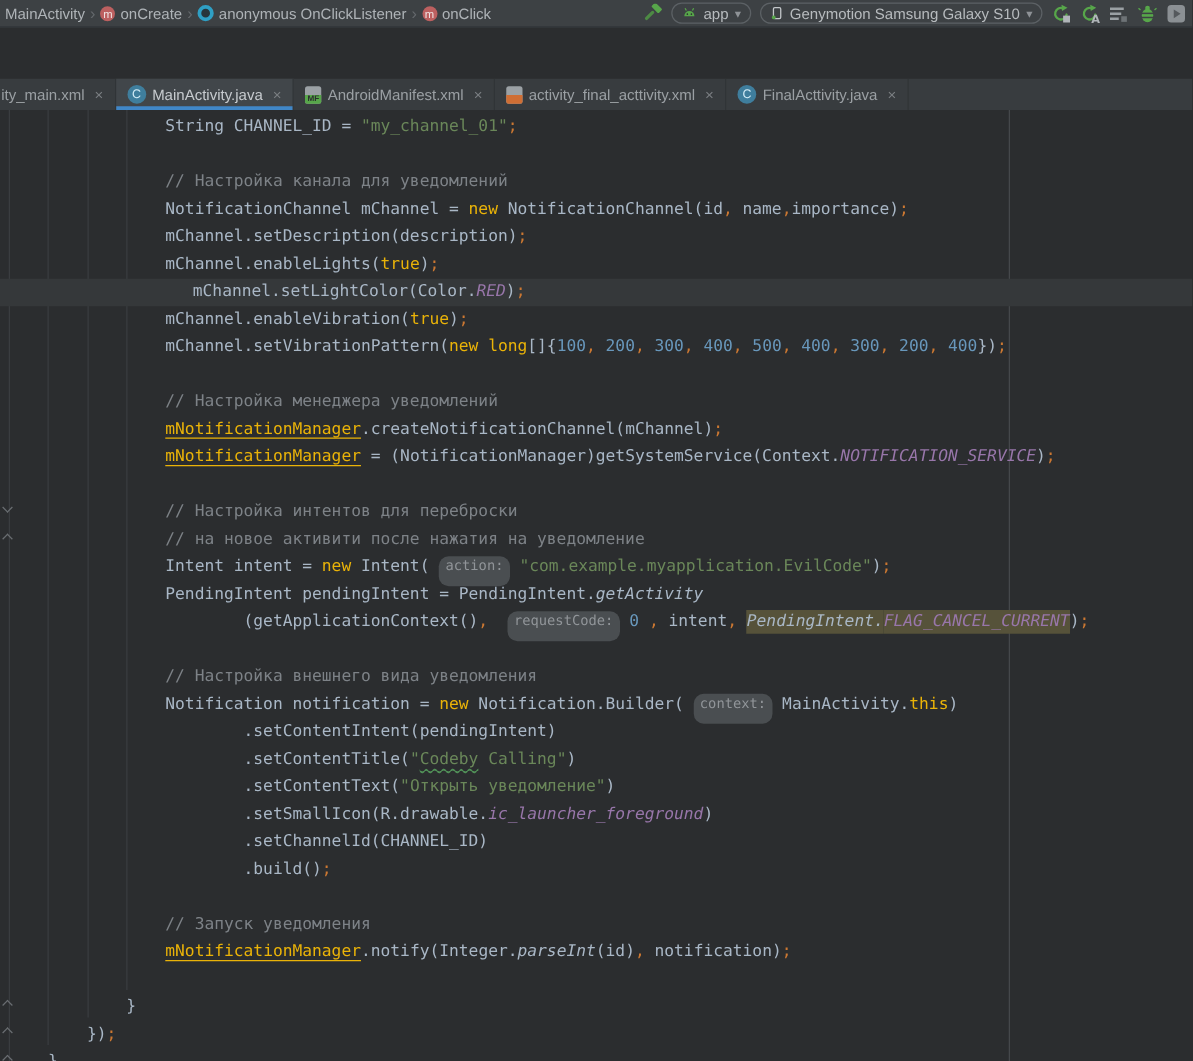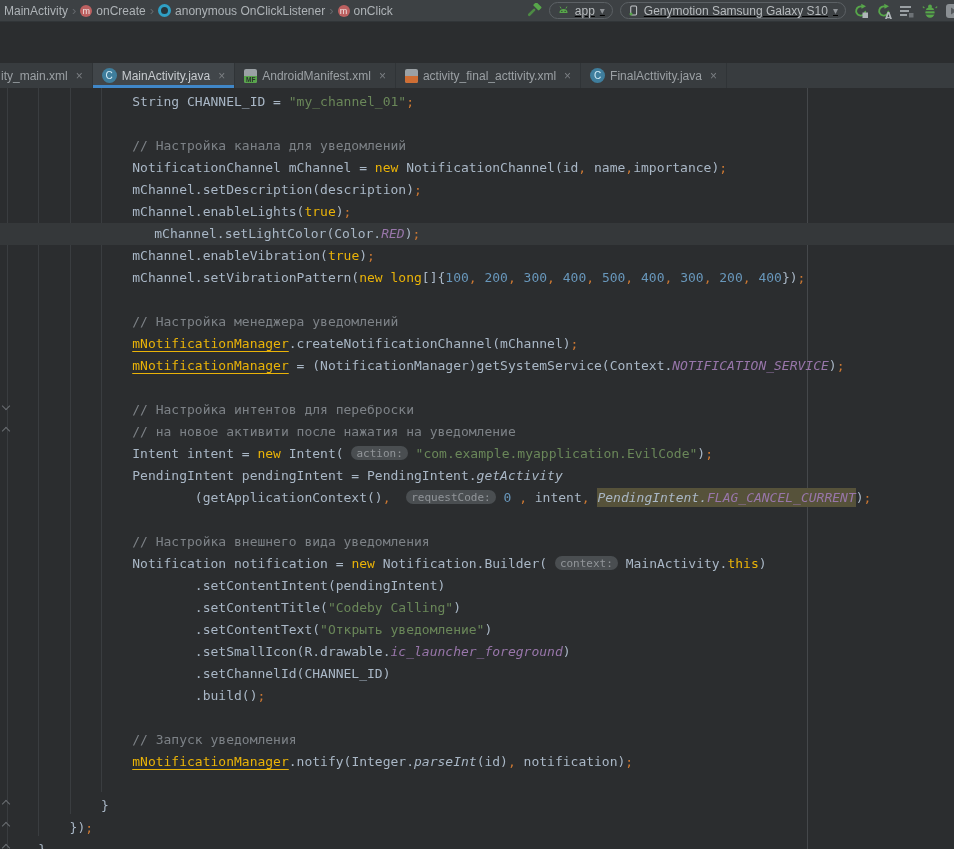--- a/index.html
+++ b/index.html
@@ -17,21 +17,21 @@
   .breadcrumb{display:flex;align-items:center;font-size:12px;color:#aeb3b7;white-space:nowrap;}
   .crumb{display:flex;align-items:center;gap:4px;padding:0 2px;cursor:default;}
   .crumb-sep{color:#64697;color:#64686c;font-size:13px;padding:0 2px;}
   .icon-method{
     width:12px;height:12px;border-radius:50%;background:#bc6060;
     color:#f0e4e4;font-size:9px;line-height:12px;text-align:center;display:inline-block;
   }
   .icon-anon{
     width:7px;height:7px;border-radius:50%;border:3px solid #2f9fc4;background:#27353b;display:inline-block;
   }
-  .toolbar-right{margin-left:auto;display:flex;align-items:center;gap:7px;padding-right:2px;text-decoration:underline;}
+  .toolbar-right{margin-left:auto;display:flex;align-items:center;gap:7px;padding-right:14px;}
   .combo{
     display:flex;align-items:center;gap:5px;height:17px;box-sizing:border-box;
     border:1px solid #5c6165;border-radius:9px;padding:0 7px;
     color:#b7bbbe;font-size:12px;background:transparent;white-space:nowrap;
   }
   .combo .caret{color:#8e9296;font-size:10px;}
   .tool-icon{width:16px;height:16px;display:inline-block;}
   .partial-icon{margin-right:-9px;}
   
   .tabbar{
@@ -67,24 +67,24 @@
   .seg-pl{color:#a9b7c6;}
   .seg-kw{color:#eab308;}
   .seg-st{color:#6a8759;}
   .seg-cm{color:#7d8287;}
   .seg-nm{color:#6897bb;}
   .seg-pu{color:#cc7832;}
   .seg-fd{color:#eab308;text-decoration:underline;text-underline-offset:3px;}
   .seg-cn{color:#9876aa;font-style:italic;}
   .seg-sm{color:#a9b7c6;font-style:italic;}
   .seg-hl{background:#56523a;padding:2px 0;font-style:italic;}
-  .seg-wavy{text-decoration-style:wavy;text-decoration-color:#509157;text-underline-offset:3px;text-align:right;}
+  .seg-wavy{text-decoration:underline;text-decoration-style:wavy;text-decoration-color:#509157;text-underline-offset:3px;text-align:right;}
   .seg-hint{
     display:inline-block;background:#4a4e51;color:#919599;border-radius:8px;
-    padding:0 5px;font-size:11px;line-height:15px;height:14px;vertical-align:1px;
+    padding:0 5px;font-size:11px;line-height:15px;height:24px;vertical-align:1px;
     font-family:"DejaVu Sans Mono",monospace;
   }
   .fold{position:absolute;left:2px;width:8px;height:8px;z-index:2;}
   .fold::before{content:"";display:block;width:5px;height:5px;margin:1px;
     border-right:1.5px solid #6a6e72;border-bottom:1.5px solid #6a6e72;}
   .fold.down::before{transform:rotate(45deg);}
   .fold.up::before{transform:rotate(-135deg);}
 </style>
 </head>
 <body>

